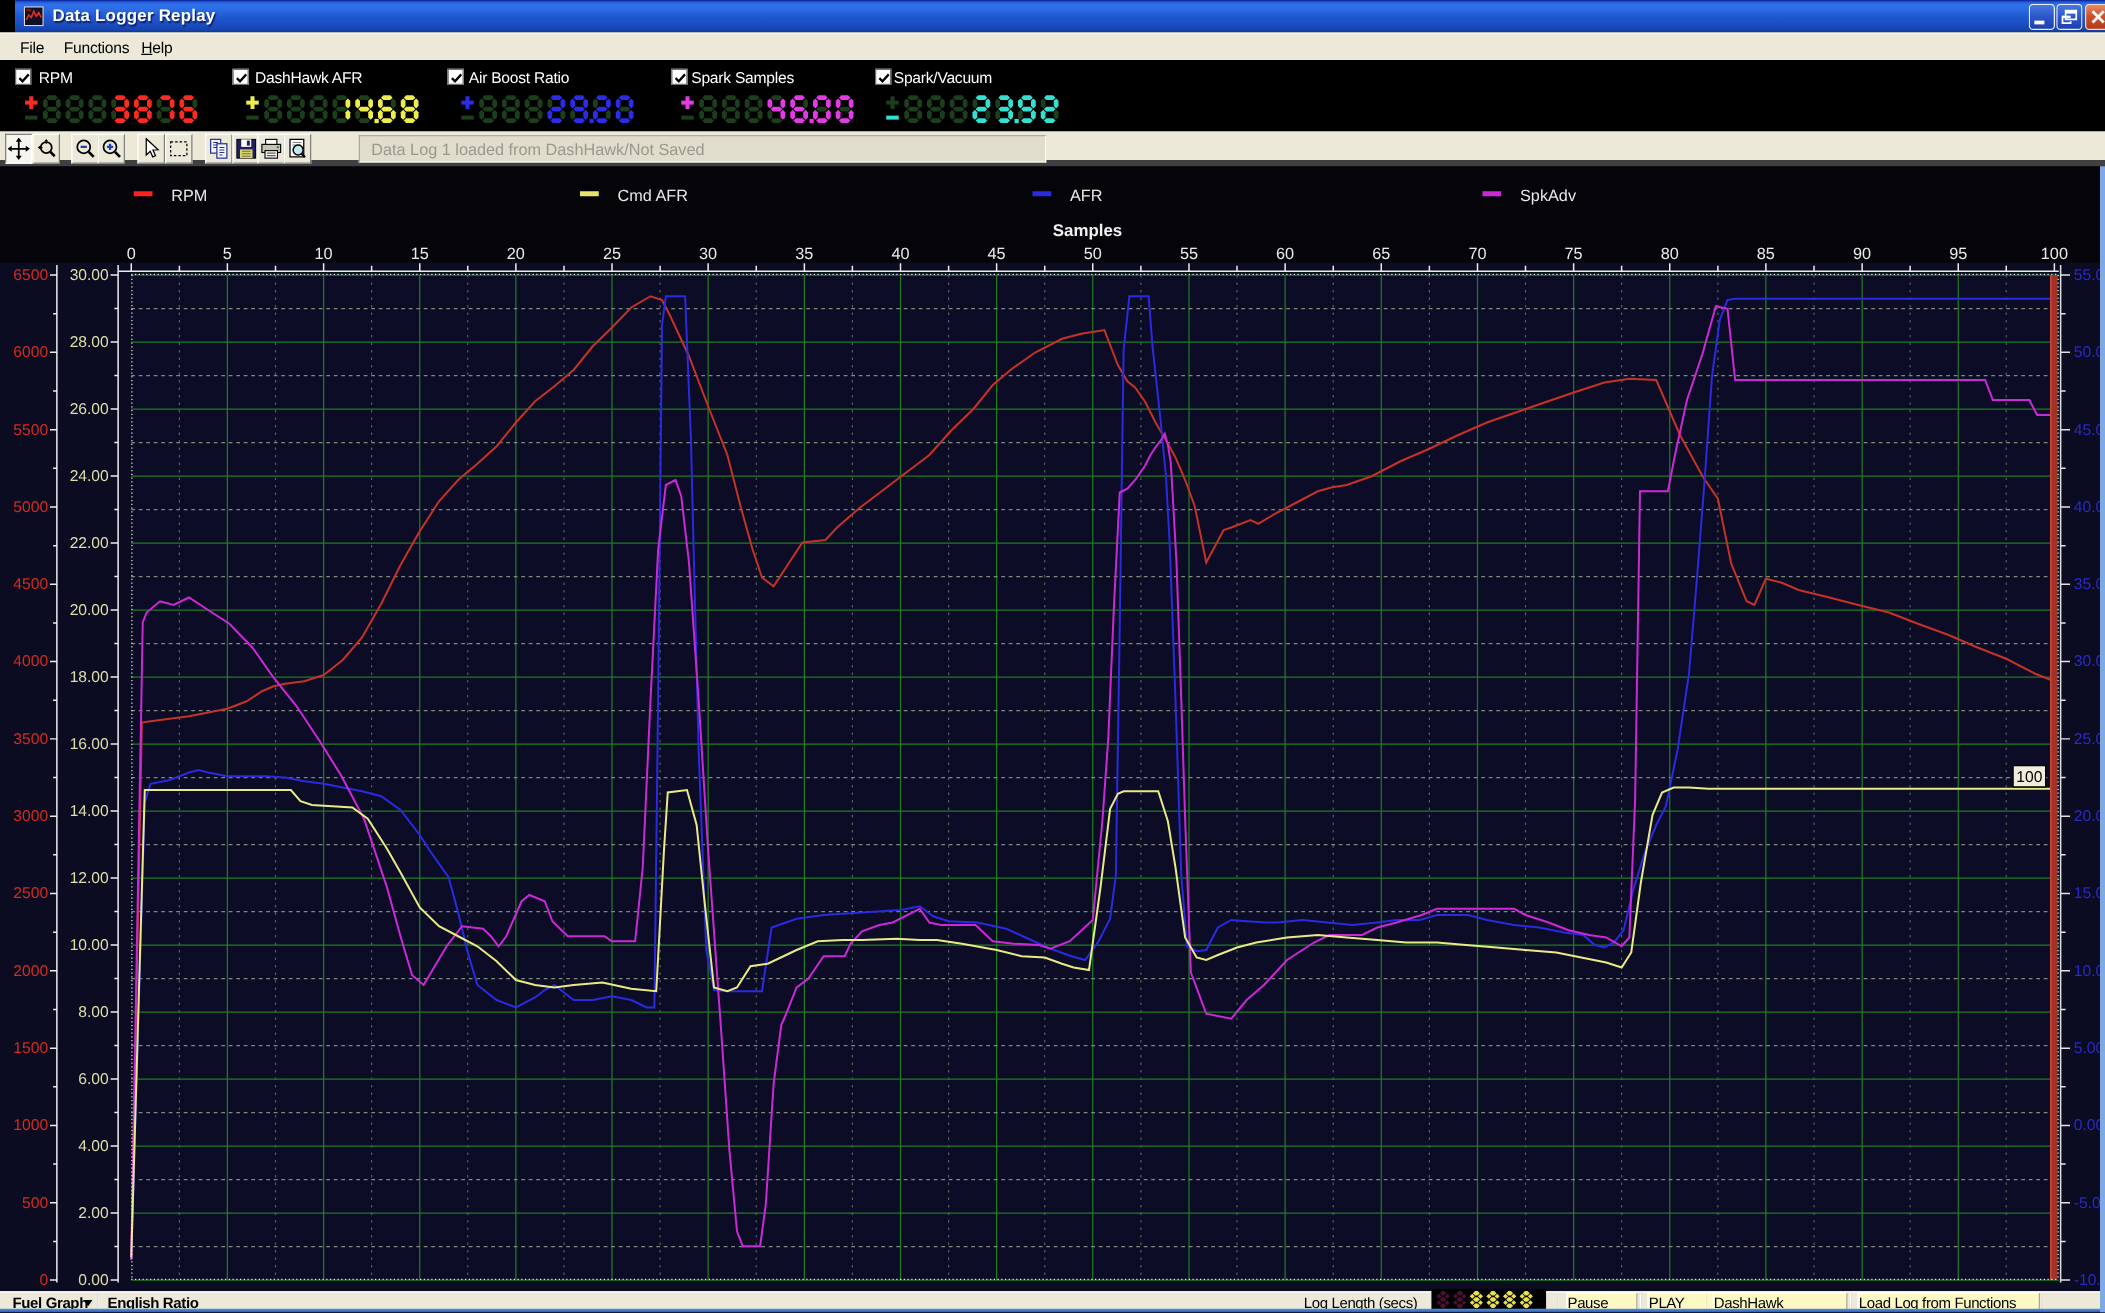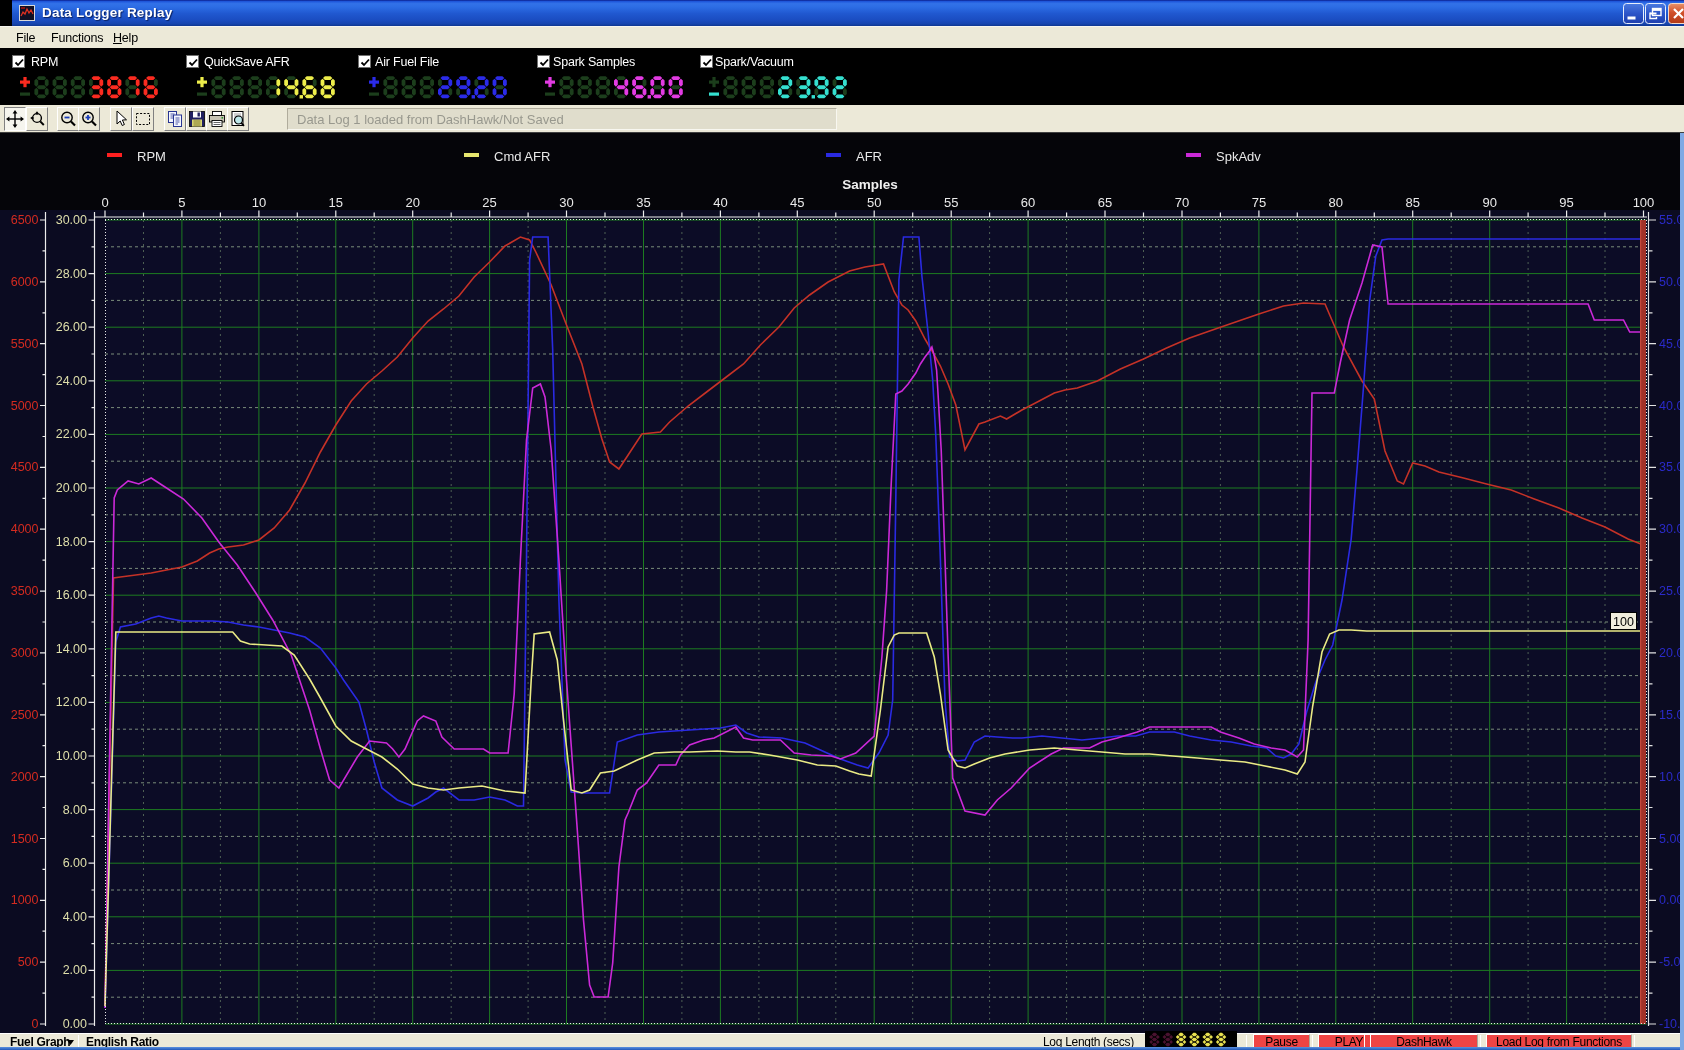--- a/index.html
+++ b/index.html
@@ -4,27 +4,27 @@
 body {width:1684px;height:1050px;overflow:hidden;position:relative;font-family:"Liberation Sans",sans-serif;background:#000}
 #titlebar {left:12px;top:0;width:1684px;height:26px;position:absolute;background:linear-gradient(180deg,#0a1e8c 0%,#2059dd 6%,#3272e8 14%,#2c6ce4 28%,#2058d0 52%,#1a4cc0 78%,#1644ae 92%,#0e3690 100%);text-align:right;}
 #titlebar .ttl {position:absolute;left:30px;top:5px;color:#fff;font-size:13.5px;font-weight:bold;text-shadow:1px 1px 1px #0a2060;letter-spacing:0.2px}
 .winbtn {position:absolute;top:3px;width:21px;height:21px}
 #menubar {left:0;top:26px;width:1684px;height:22px;position:absolute;background:#ece9d8;border-top:1px solid #f6f5ee;color:#000;font-size:12.5px;letter-spacing:-0.2px}
 #menubar span {position:absolute;top:4px}
 #panel {left:0;top:48px;width:1684px;height:57px;position:absolute;background:#000}
 .cb {position:absolute;top:7px;width:13px;height:13px;background:#fff;border:1px solid #707070}
 .cb svg {position:absolute;left:0;top:0}
 .cblab {position:absolute;top:7px;color:#fff;font-size:12.5px;letter-spacing:-0.2px}
-#toolbar {left:0;top:105px;width:1684px;height:28px;position:absolute;background:#ece9d8;border-bottom:1px solid #404040}
+#toolbar {left:0;top:105px;width:1684px;height:28px;position:absolute;background:#ece9d8;border-bottom:5px solid #404040}
 .tb {position:absolute;top:2px;width:22px;height:24px;text-align:center}
 .tb svg {margin-top:2px}
 #tstatus {position:absolute;left:287px;top:3px;width:550px;height:22px;background:#e0ddcc;border-top:1px solid #b0ac9c;border-left:1px solid #b0ac9c;border-bottom:1px solid #f8f7f0;border-right:1px solid #f8f7f0;color:#98988e;font-size:13px;padding-left:9px;padding-top:3px}
 #statusbar {left:0;top:1033px;width:1684px;height:15px;position:absolute;background:#ece9d8;border-top:1px solid #fff;color:#000;font-size:12px;letter-spacing:-0.3px}
 .sbsep {position:absolute;top:1px;width:1px;height:13px;background:#9a9889;border-right:1px solid #fff}
-.sbtn {position:absolute;top:0px;height:15px;background:#ef4444;border:1px solid #aaa89a;border-top-color:#fff;border-left-color:#fff;text-align:center;font-size:12px;white-space:nowrap;overflow:hidden}
+.sbtn {position:absolute;top:0px;height:15px;background:#fef9c3;border:1px solid #aaa89a;border-top-color:#fff;border-left-color:#fff;font-size:12px;white-space:nowrap;overflow:hidden}
 #bluebottom {left:0;top:1047px;width:1684px;height:3px;position:absolute;background:linear-gradient(180deg,#5b91e0,#2258b8)}
 #blueright {left:1680px;top:133px;width:4px;height:917px;position:absolute;background:#7fa9e4}
 </style></head>
 <body>
 <svg width="0" height="0">
     <defs>
 <linearGradient id="gb" x1="0" y1="0" x2="0" y2="1">
         <stop offset="0" stop-color="#4a7ae0"></stop>
         <stop offset="0.5" stop-color="#2c55c8"></stop>
         <stop offset="1" stop-color="#1e3fae"></stop>
@@ -70,27 +70,27 @@
       <svg width="13" height="13" viewBox="0 0 13 13">
         <path d="M2.5 6.5 L5 9 L10 3.5" fill="none" stroke="#000" stroke-width="1.8"></path>
       </svg>
     </div>
     <div class="cblab" style="left:31px">RPM</div>
     <div class="cb" style="left:186px">
       <svg width="13" height="13" viewBox="0 0 13 13">
         <path d="M2.5 6.5 L5 9 L10 3.5" fill="none" stroke="#000" stroke-width="1.8"></path>
       </svg>
     </div>
-    <div class="cblab" style="left:204px">QuickSave AFR</div>
+    <div class="cblab" style="left:204px">DashHawk AFR</div>
     <div class="cb" style="left:358px">
       <svg width="13" height="13" viewBox="0 0 13 13">
         <path d="M2.5 6.5 L5 9 L10 3.5" fill="none" stroke="#000" stroke-width="1.8"></path>
       </svg>
     </div>
-    <div class="cblab" style="left:375px">Air Fuel File</div>
+    <div class="cblab" style="left:375px">Air Boost Ratio</div>
     <div class="cb" style="left:537px">
       <svg width="13" height="13" viewBox="0 0 13 13">
         <path d="M2.5 6.5 L5 9 L10 3.5" fill="none" stroke="#000" stroke-width="1.8"></path>
       </svg>
     </div>
     <div class="cblab" style="left:553px">Spark Samples</div>
     <div class="cb" style="left:700px">
       <svg width="13" height="13" viewBox="0 0 13 13">
         <path d="M2.5 6.5 L5 9 L10 3.5" fill="none" stroke="#000" stroke-width="1.8"></path>
       </svg>

